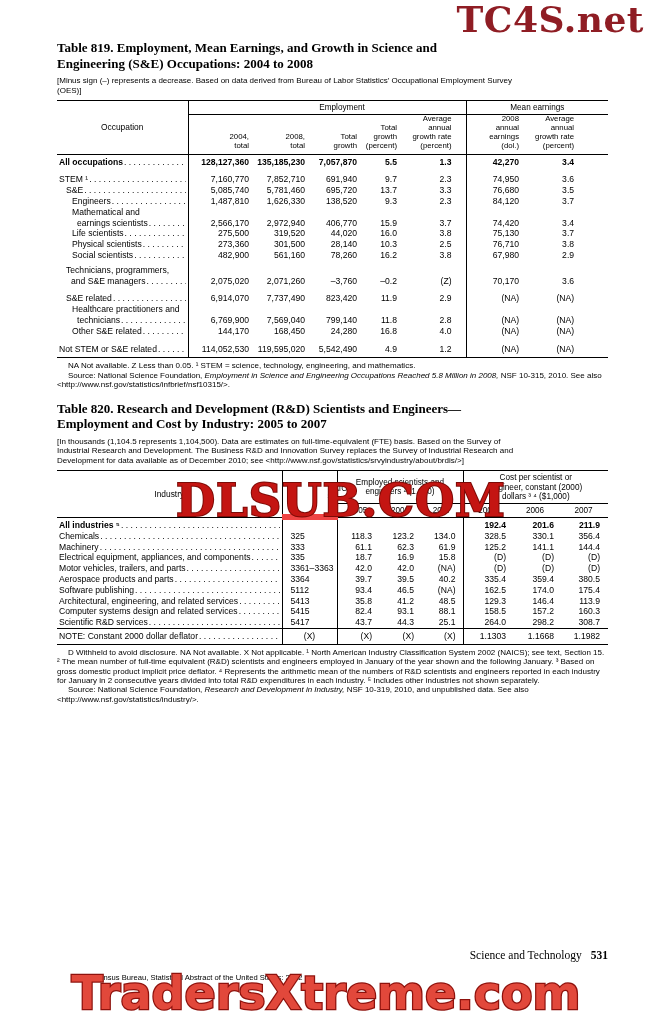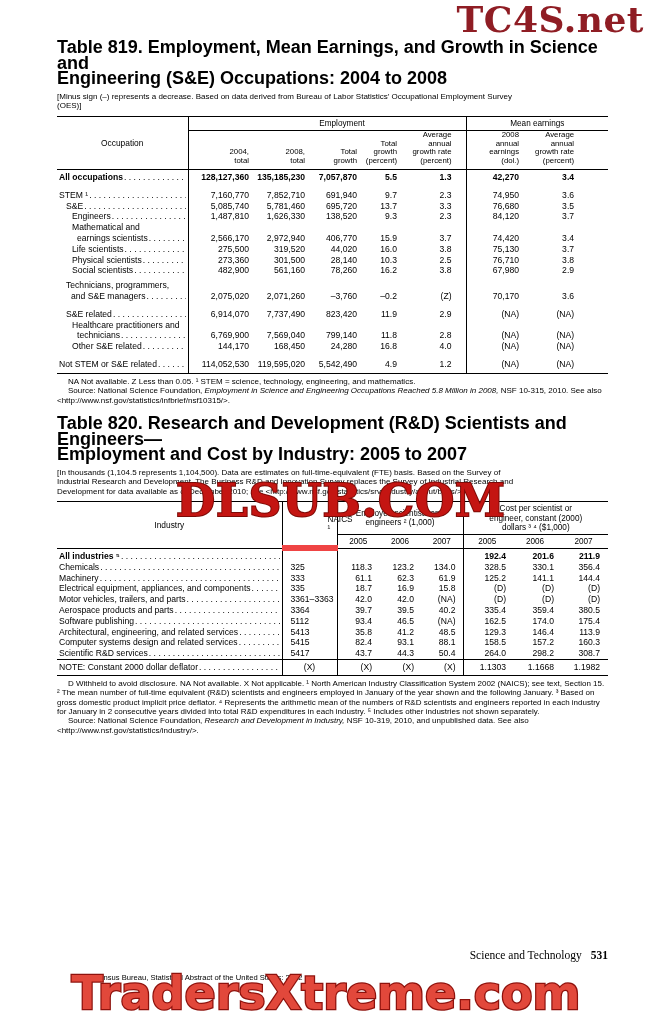--- a/index.html
+++ b/index.html
@@ -24,22 +24,22 @@
   }
   .wm-bottom {
     position:absolute; left:50%; transform:translateX(-50%); top:966px;
     font-family:"DejaVu Sans", sans-serif; font-weight:bold; font-size:46px;
     color:#e2483b; -webkit-text-stroke:2.5px #8e120d; paint-order:stroke fill;
     z-index:5; white-space:nowrap;
   }
 
   
   .t-title {
-    font-family:Liberation Sans, sans-serif; font-weight:bold;
-    font-size:18px; line-height:15.5px; white-space:pre-line; margin-bottom:5px;
+    font-family:Liberation Serif, serif; font-weight:bold;
+    font-size:13px; line-height:15.5px; white-space:pre-line; margin-bottom:5px;
   }
   .t-title.t2 { margin-top:11px; }
   .t-note { font-size:8px; line-height:9.6px; white-space:pre-line; margin-bottom:5px; }
 
   
   table.tbl {
     border-collapse:collapse; table-layout:fixed; width:551px;
     border-top:1px solid #000; border-bottom:1px solid #000;
     font-size:8.6px;
   }
@@ -577,21 +577,21 @@
           <tr>
             <td class="c0 lblcell">
               <div class="lblflex ind0">
                 <span class="txt">Scientific R&amp;D services</span>
                 <span class="dots"></span>
               </div>
             </td>
             <td class="c1 num naics">5417</td>
             <td class="c2 num">43.7</td>
             <td class="c3 num">44.3</td>
-            <td class="c4 num">50.4</td>
+            <td class="c4 num">25.1</td>
             <td class="c5 num">264.0</td>
             <td class="c6 num">298.2</td>
             <td class="c7 num">308.7</td>
           </tr>
           <tr class="noterow">
             <td class="c0 lblcell">
               <div class="lblflex ind0">
                 <span class="txt">NOTE: Constant 2000 dollar deflator</span>
                 <span class="dots"></span>
               </div>

